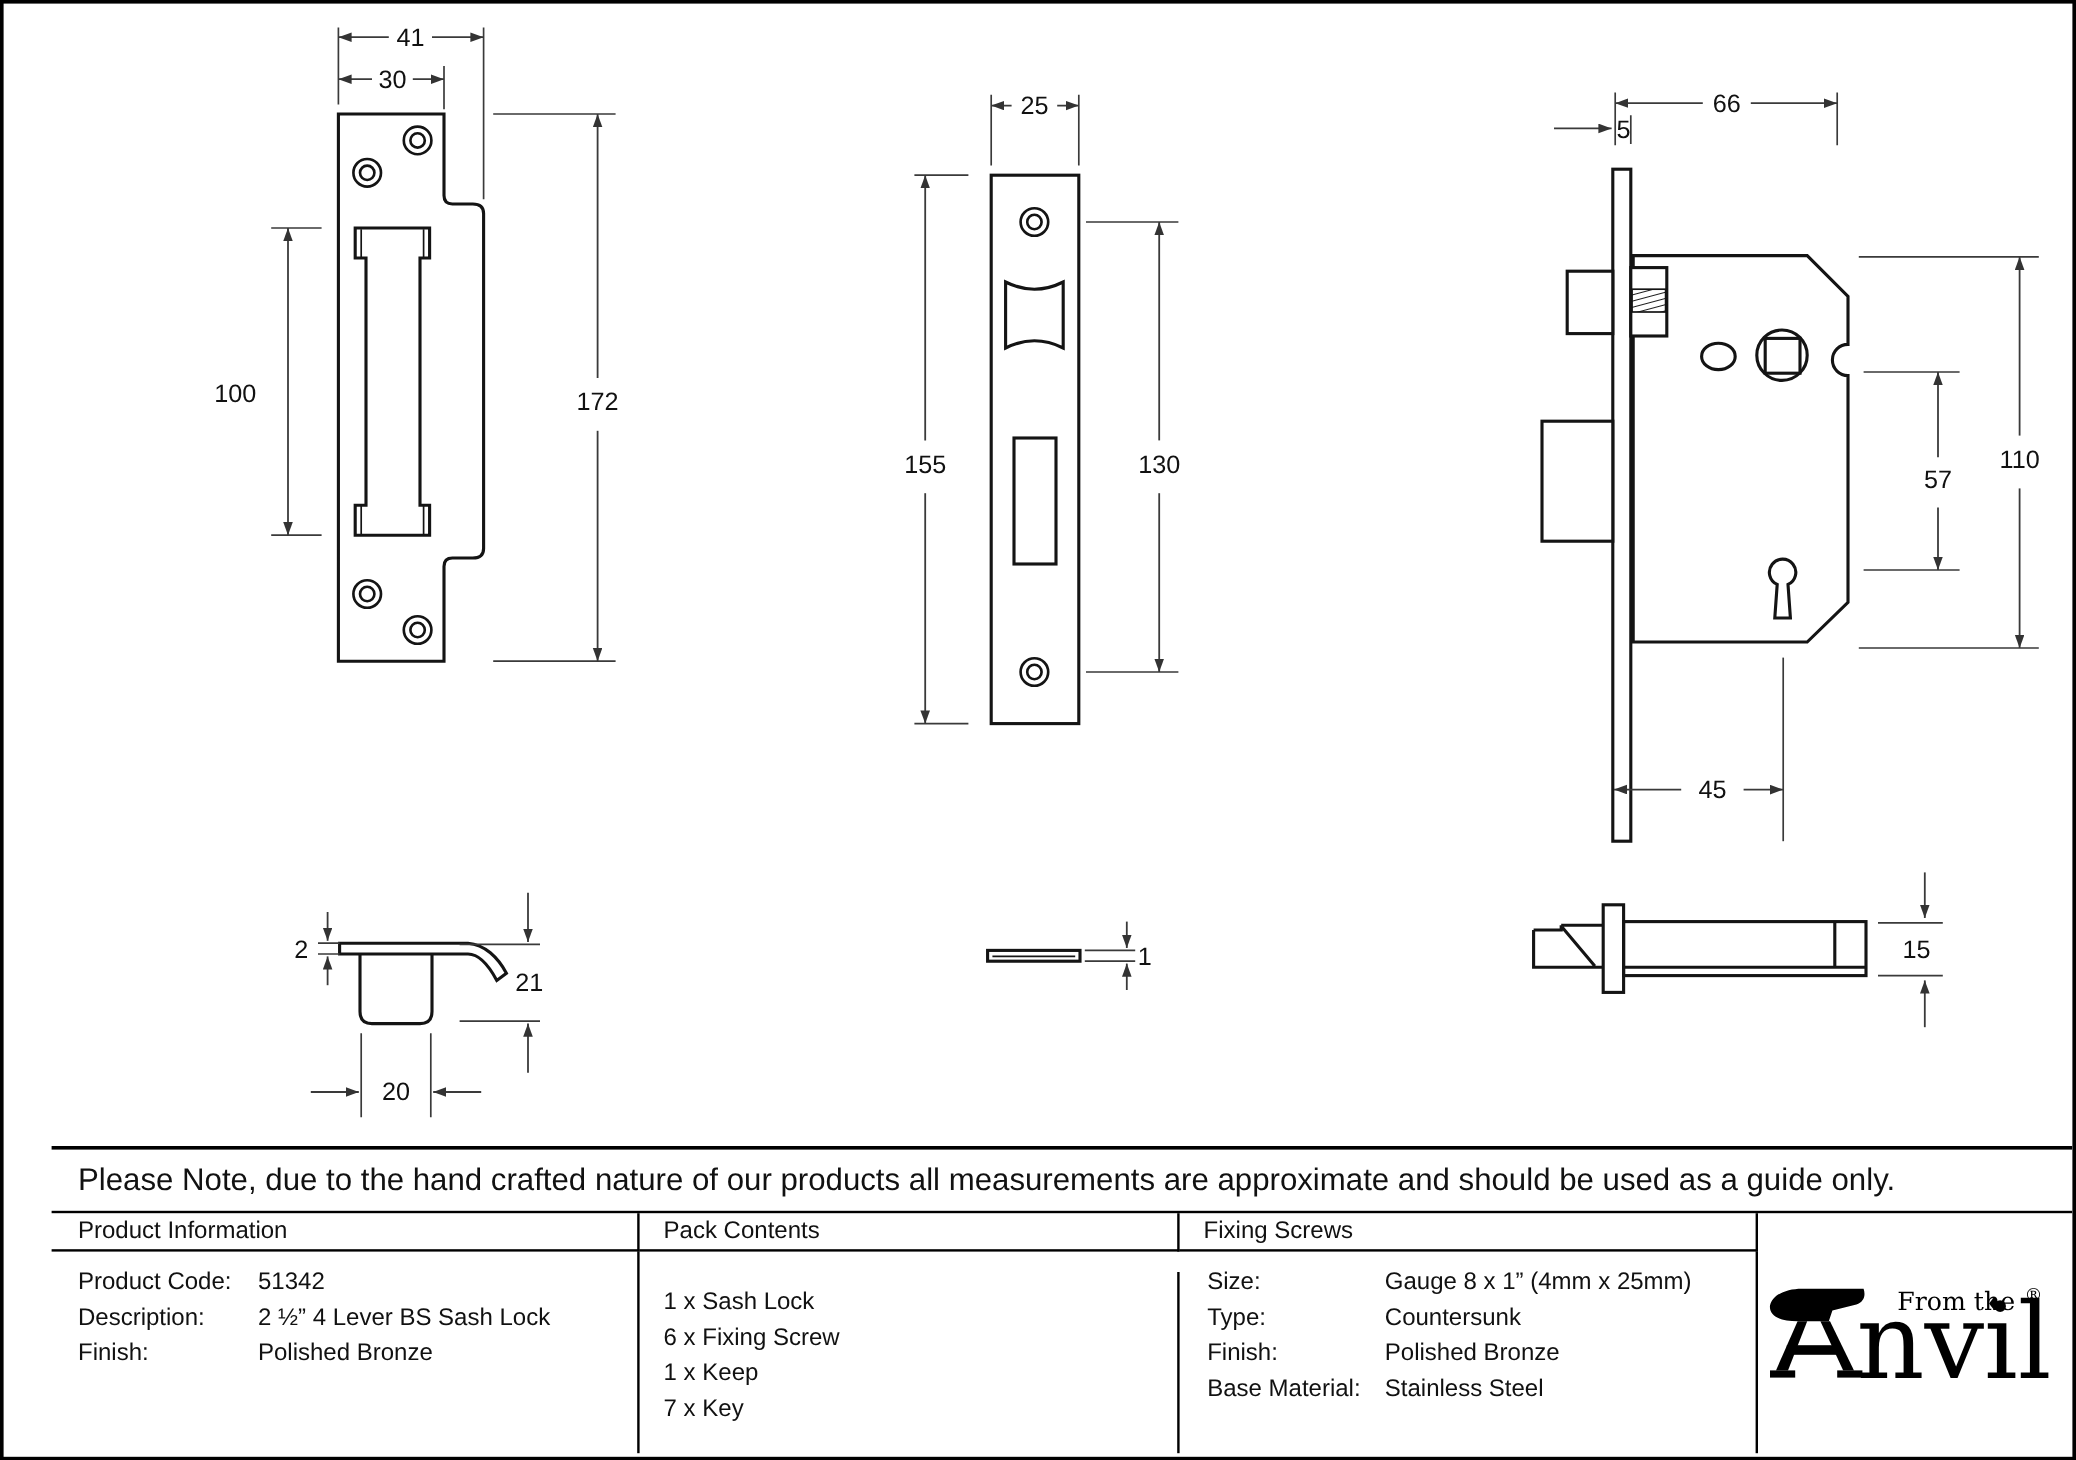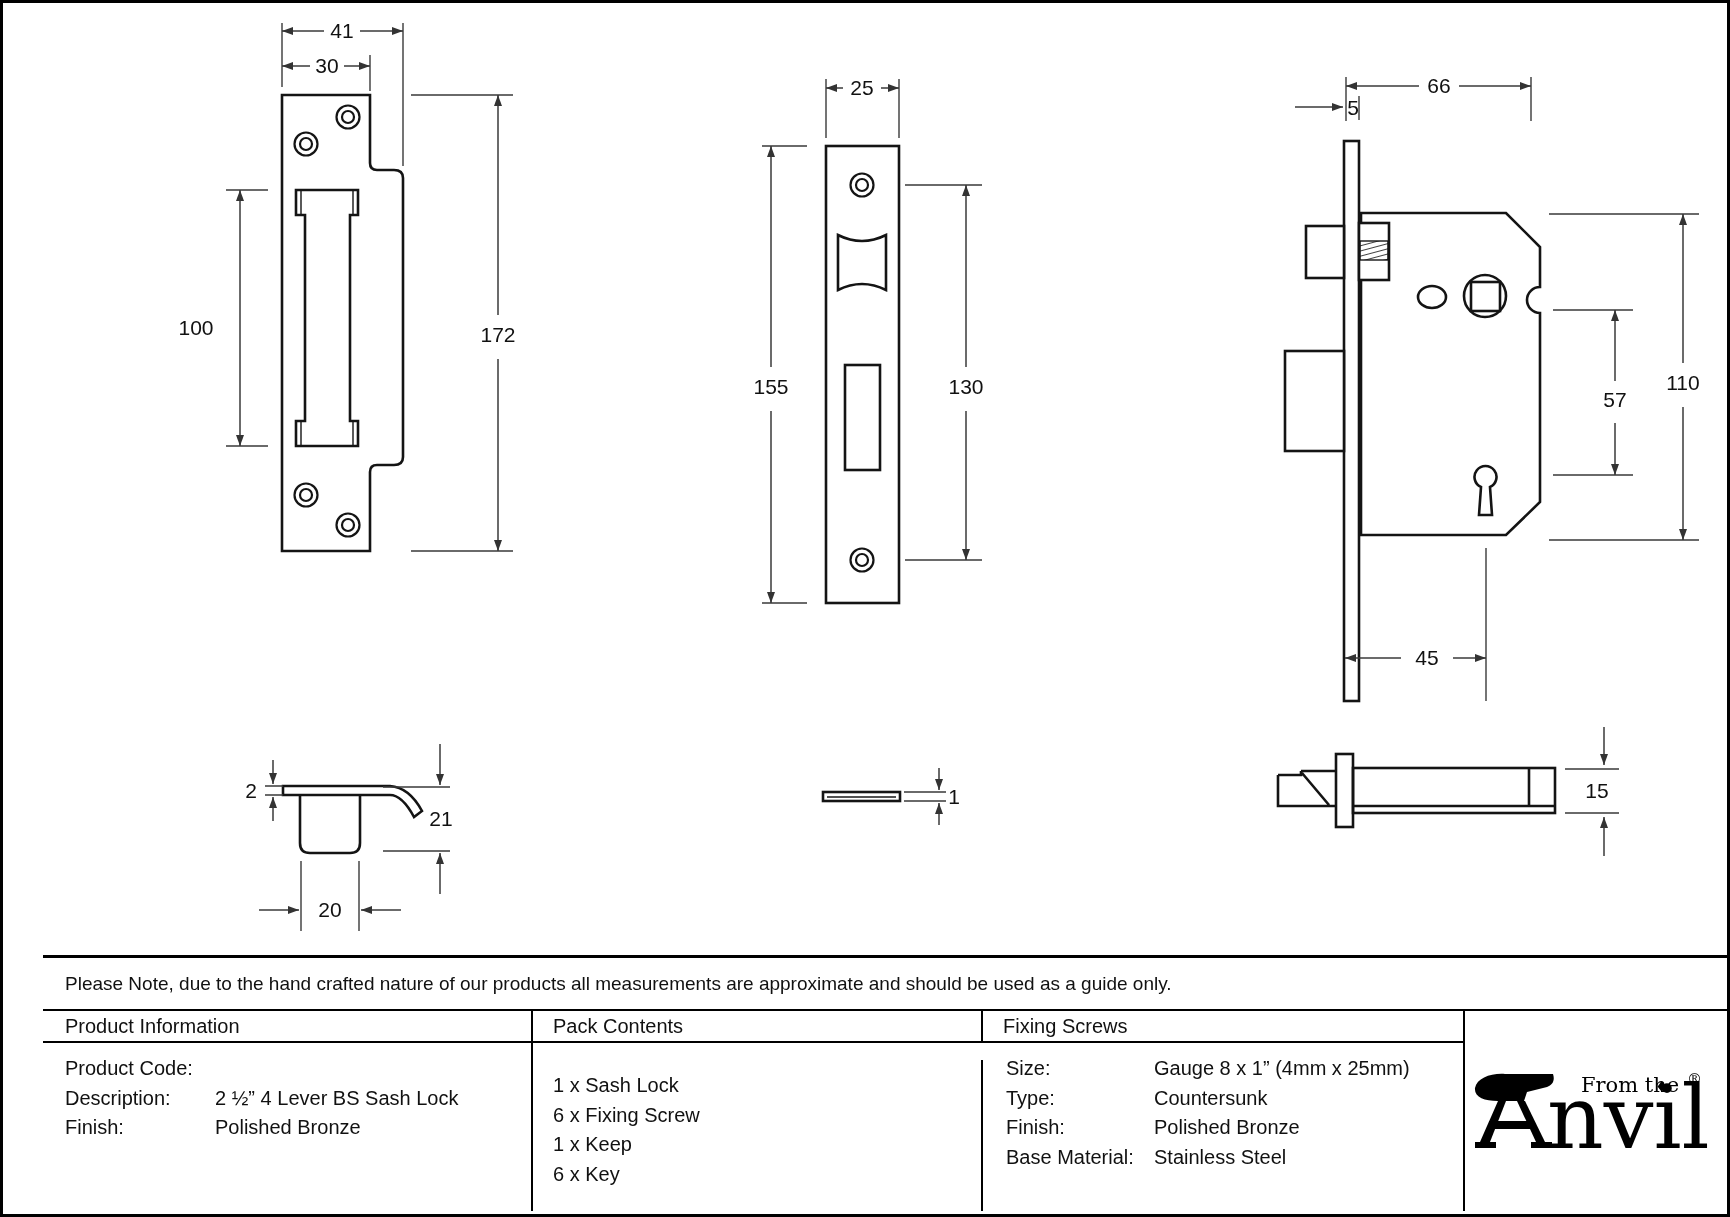--- a/index.html
+++ b/index.html
@@ -21,21 +21,21 @@
   .thin{fill:none;stroke:#141414;stroke-width:1.4;}
   .ext{fill:none;stroke:#3a3a3a;stroke-width:1.4;}
   .dim{fill:none;stroke:#3a3a3a;stroke-width:1.5;}
   .dimtxt{font:21px "Liberation Sans",sans-serif;fill:#111;text-anchor:middle;}
   .note-row{
     box-sizing:border-box;
     border-top:3px solid #000;
     height:54px;
     display:flex;align-items:center;
     padding-left:22px;
-    font-size:19px;
+    font-size:26px;
   }
   .spec-table{
     box-sizing:border-box;
     border-top:2px solid #000;
     display:grid;
     grid-template-columns:490px 450px 482px auto;
     grid-template-rows:32px auto;
     height:202px;
   }
   .cell{box-sizing:border-box;font-size:20px;}
@@ -232,36 +232,37 @@
         <text class="serif" x="76" y="80" font-size="88">nvil</text>
         <text class="serif" x="110" y="24" font-size="21">From the</text>
         <text class="serif" x="184" y="24" font-size="15">♦</text>
         <text class="serif" x="216" y="16" font-size="15">®</text>
       </svg>
     </div>
 
     <div class="cell bodycell">
       <div class="kv">
         <span>Product Code:</span>
+        <span>51342</span>
       </div>
       <div class="kv">
         <span>Description:</span>
         <span>2 ½” 4 Lever BS Sash Lock</span>
       </div>
       <div class="kv">
         <span>Finish:</span>
         <span>Polished Bronze</span>
       </div>
     </div>
 
     <div class="cell bodycell list">
       <div>1 x Sash Lock</div>
       <div>6 x Fixing Screw</div>
       <div>1 x Keep</div>
-      <div>6 x Key</div>
+      <div>7 x Key</div>
     </div>
 
     <div class="cell bodycell">
       <div class="kv3">
         <span>Size:</span>
         <span>Gauge 8 x 1” (4mm x 25mm)</span>
       </div>
       <div class="kv3">
         <span>Type:</span>
         <span>Countersunk</span>

